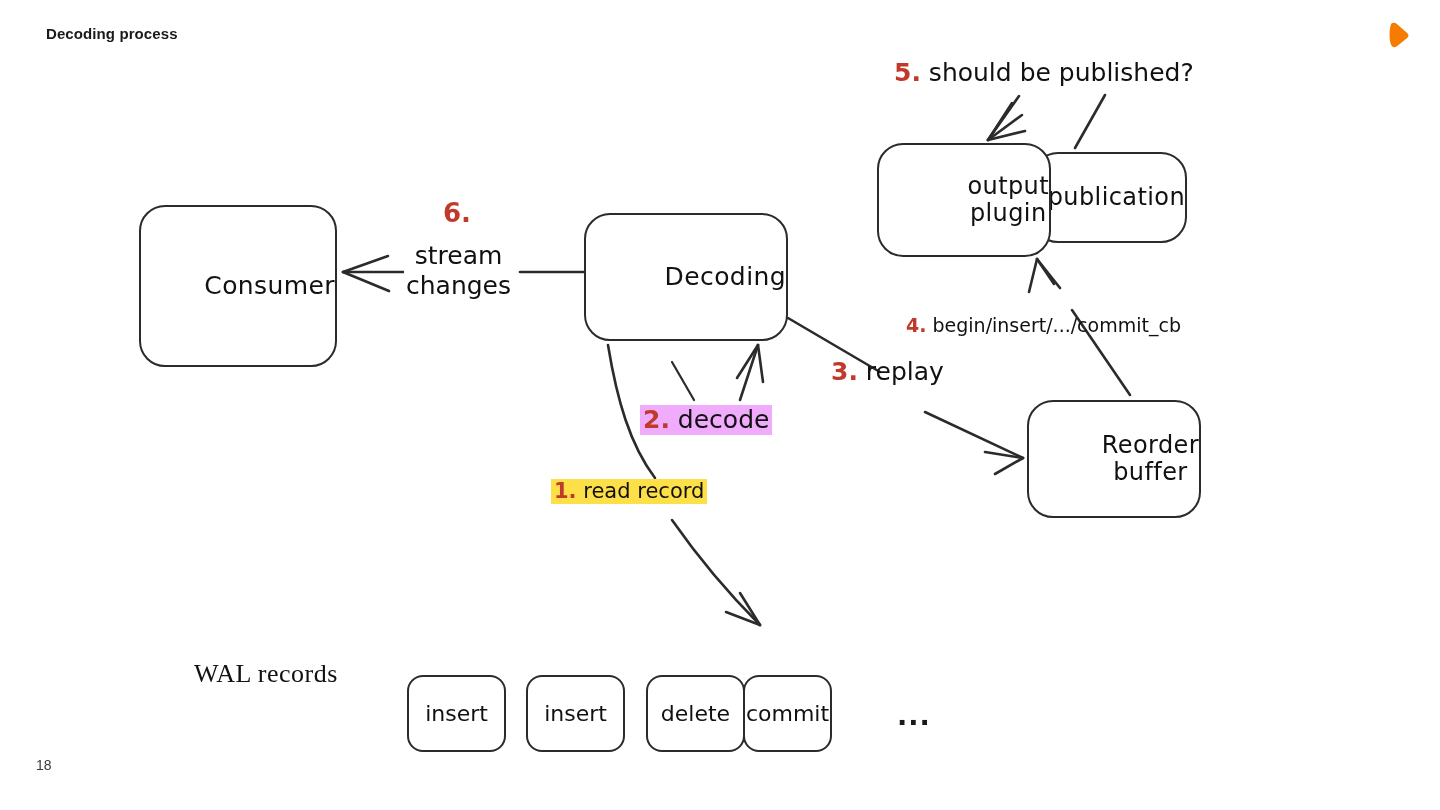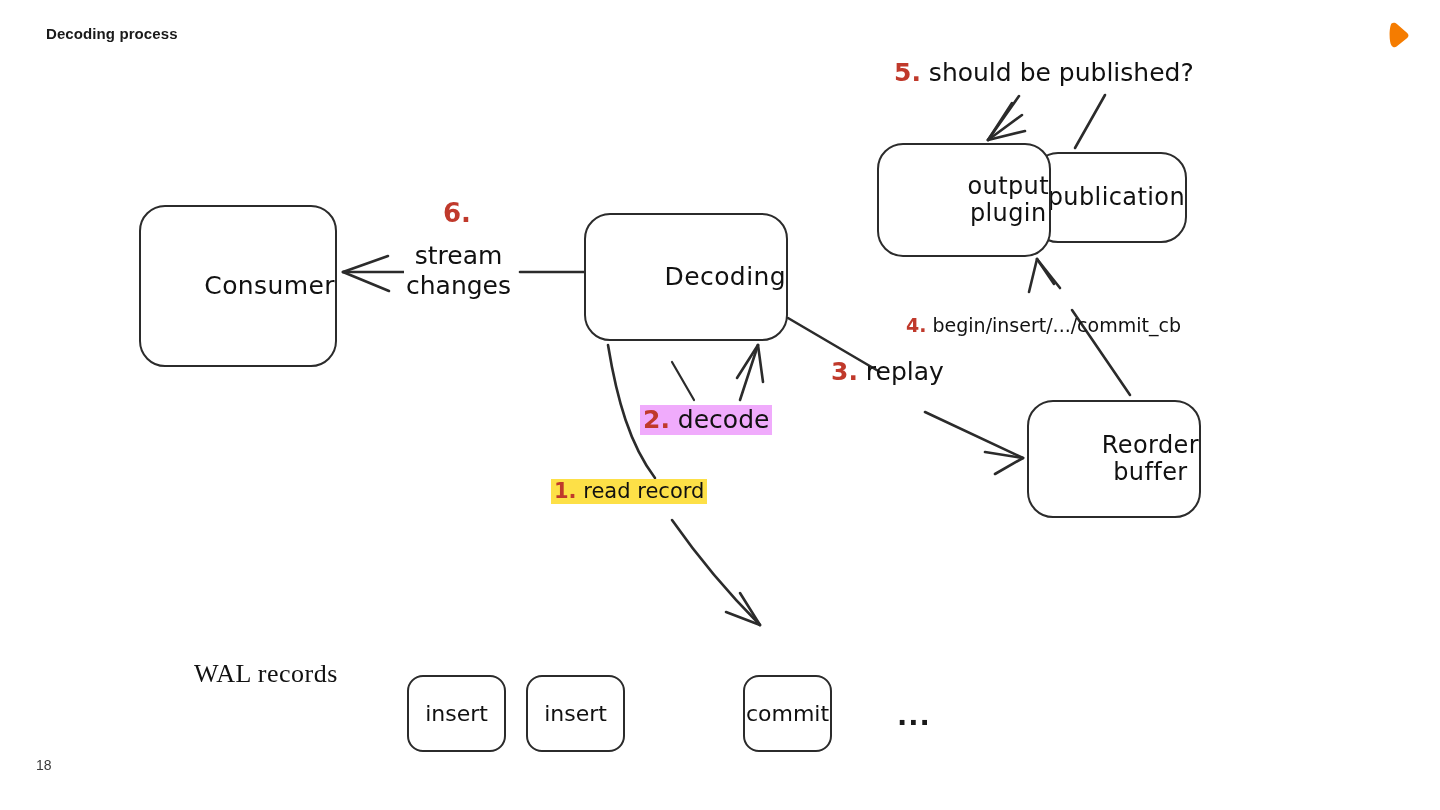--- a/index.html
+++ b/index.html
@@ -285,20 +285,23 @@
   </div>
 
   <div id="wal-records-label">WAL records</div>
 
   <div class="wal-chip" id="wal-chip-0">
     <span>insert</span>
   </div>
   <div class="wal-chip" id="wal-chip-1">
     <span>insert</span>
   </div>
+  <div class="wal-chip" id="wal-chip-2">
+    <span>delete</span>
+  </div>
   <div class="wal-chip" id="wal-chip-3">
     <span>commit</span>
   </div>
 
   <div id="wal-ellipsis">...</div>
 
   <div class="edge-label" id="label-step6">
     <span class="step-num">6.</span>
   </div>
 

